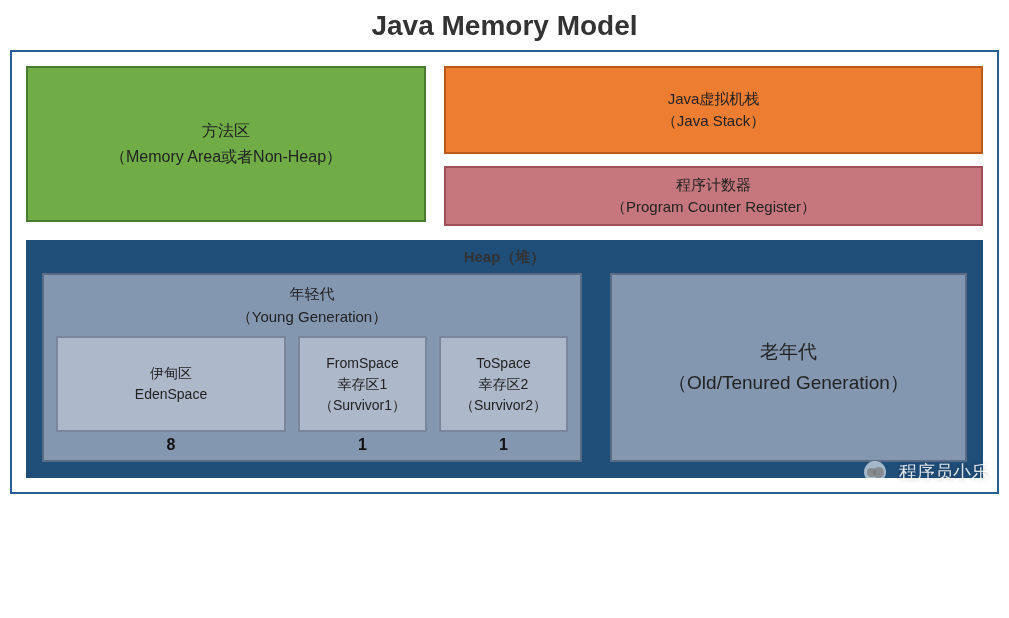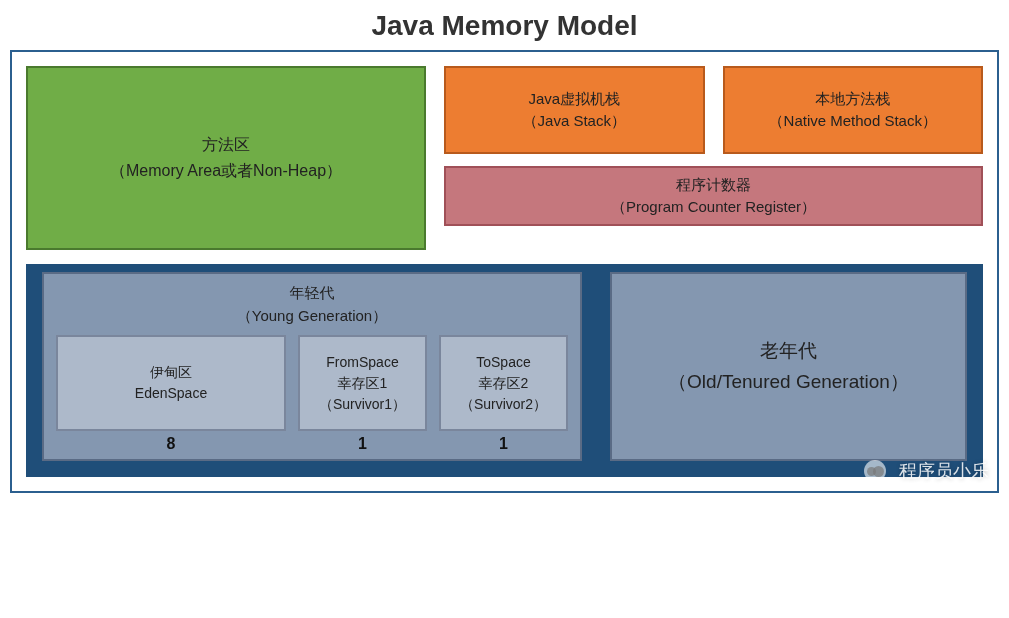--- a/index.html
+++ b/index.html
@@ -28,21 +28,21 @@
   }
   .method-area {
     flex: 0 0 400px;
     background: #70ad47;
     border: 2px solid #4a7a2e;
     color: #222;
     display: flex;
     flex-direction: column;
     align-items: center;
     justify-content: center;
-    height: 184px;
+    height: 156px;
     font-size: 16px;
     text-align: center;
     line-height: 1.6;
   }
   .right-col {
     flex: 1;
     display: flex;
     flex-direction: column;
     gap: 12px;
   }
@@ -188,33 +188,30 @@
     <div class="method-area">
       <div>方法区</div>
       <div>（Memory Area或者Non-Heap）</div>
     </div>
     <div class="right-col">
       <div class="stacks-row">
         <div class="java-stack">
           <div>Java虚拟机栈</div>
           <div>（Java Stack）</div>
         </div>
-        <div class="native-stack">
-          <div>本地方法栈</div>
-          <div>（Native Method Stack）</div>
-        </div>
       </div>
       <div class="pc-register">
         <div>程序计数器</div>
         <div>（Program Counter Register）</div>
       </div>
     </div>
   </div>
 
   <div class="heap">
+    <div class="heap-label-wrap">Heap（堆）</div>
     <div class="heap-body">
       <div class="young-gen">
         <div class="young-label">
           <div>年轻代</div>
           <div>（Young Generation）</div>
         </div>
         <div class="spaces-row">
           <div class="space eden">
             <div>伊甸区</div>
             <div>EdenSpace</div>

